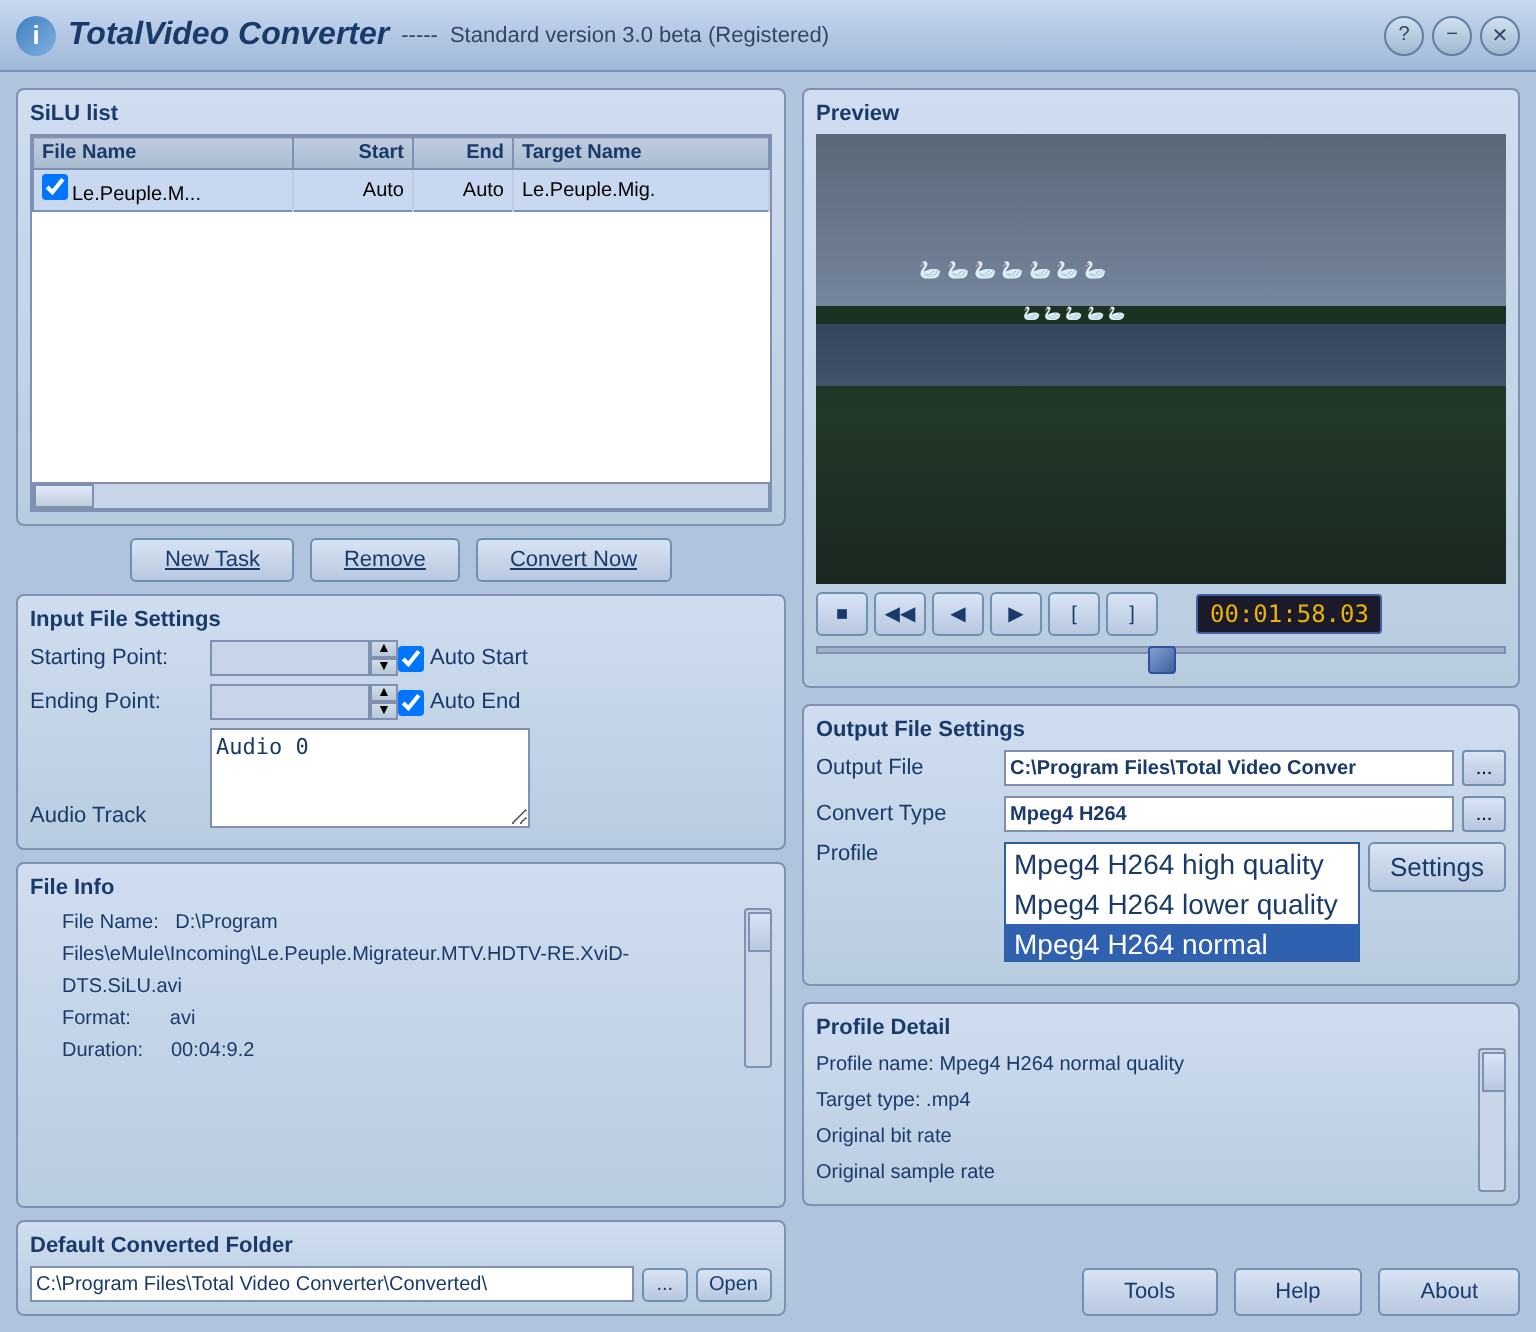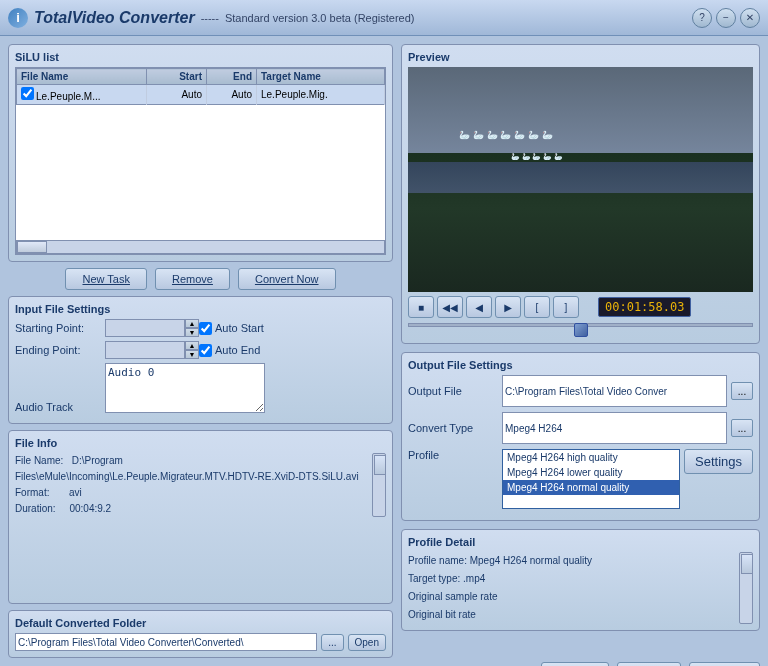--- a/index.html
+++ b/index.html
@@ -230,20 +230,21 @@
     }
     .file-info-content {
       display: flex;
       gap: 4px;
     }
     .file-info-text {
       flex: 1;
       font-size: 10px;
       color: #1a3a6a;
       line-height: 1.6;
+      margin-left: 16px;
     }
 
     
     .default-folder {
       background: linear-gradient(to bottom, #d0ddf0, #b8cce0);
       border: 1px solid #8090b0;
       border-radius: 4px;
       padding: 6px;
     }
     .folder-row {
@@ -353,45 +354,46 @@
       margin-bottom: 5px;
       gap: 4px;
     }
     .output-label {
       width: 90px;
       font-size: 11px;
       color: #1a3a6a;
     }
     .output-input {
       flex: 1;
-      height: 32px;
+      height: 18px;
       background: white;
       border: 1px solid #8090b0;
       font-size: 10px;
       padding: 2px;
       color: #1a3a6a;
+      font-weight: bold;
     }
     .browse-btn {
       width: 22px;
       height: 18px;
       background: linear-gradient(to bottom, #d8e4f4, #b8c8e0);
       border: 1px solid #7090b0;
       border-radius: 2px;
       cursor: pointer;
       display: flex;
       align-items: center;
       justify-content: center;
       font-size: 10px;
     }
     .profile-list {
       flex: 1;
       height: 60px;
       background: white;
       border: 1px solid #3060a0;
-      font-size: 10px;
+      font-size: 14px;
       overflow-y: auto;
     }
     .profile-item {
       padding: 2px 4px;
       cursor: pointer;
       color: #1a3a6a;
     }
     .profile-item.selected {
       background: #3060b0;
       color: white;
@@ -637,24 +639,24 @@
         <div class="profile-detail-text">
           <div>
             <span>Profile name:</span>
             <span>Mpeg4 H264 normal quality</span>
           </div>
           <div>
             <span>Target type:</span>
             <span>.mp4</span>
           </div>
           <div>
-            <span>Original sample rate</span>
+            <span>Original bit rate</span>
           </div>
           <div>
-            <span>Original bit rate</span>
+            <span>Original sample rate</span>
           </div>
         </div>
         <div class="v-scroll">
           <div class="v-scroll-thumb"></div>
         </div>
       </div>
     </div>
 
     <div class="bottom-btn-row">
       <button class="bottom-btn">Tools</button>

